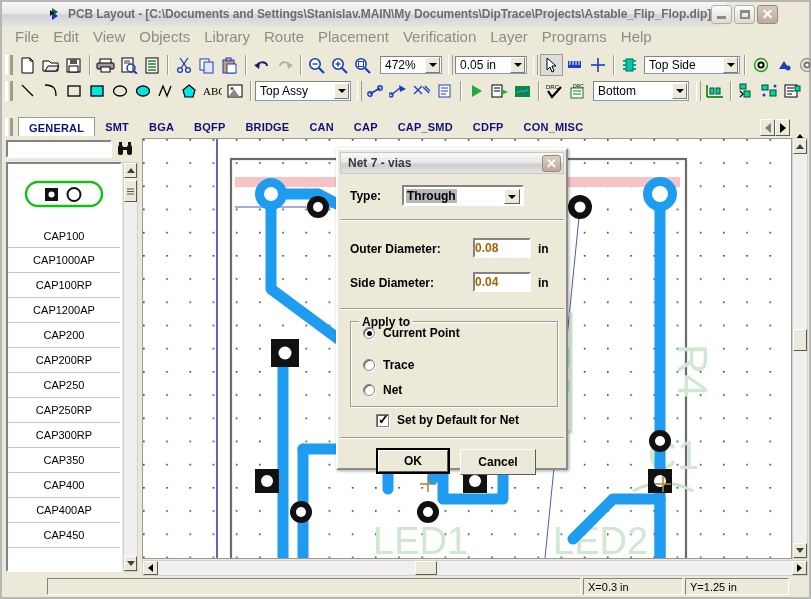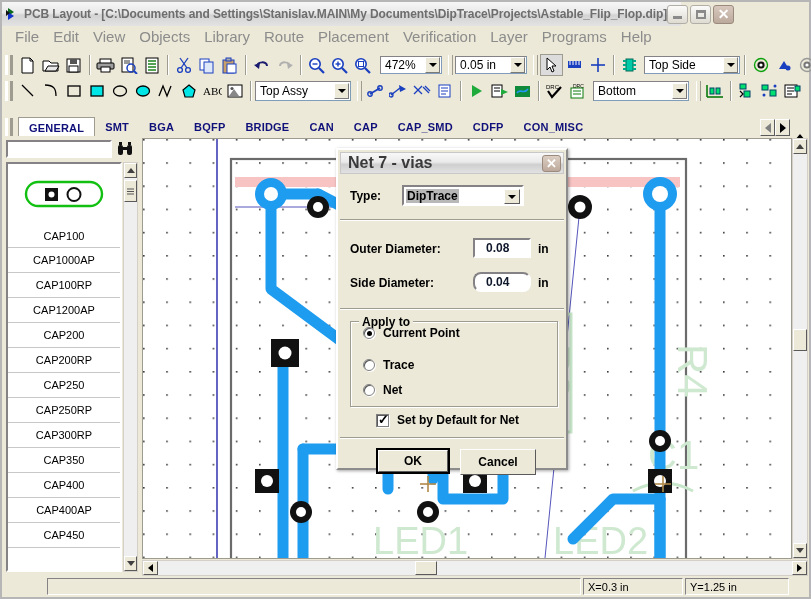--- a/index.html
+++ b/index.html
@@ -12,21 +12,21 @@
   }
   #app{position:relative;width:811px;height:599px;background:#ece9d8;}
 
   
   .win-border{position:absolute;left:0;top:0;width:811px;height:599px;
     border:2px solid #b6b6b6;box-sizing:border-box;background:#ece9d8;}
 
   
   .titlebar{position:absolute;left:2px;top:2px;width:679px;height:24px;
     background:linear-gradient(to bottom,#f6f6f6 0%,#e9e9e9 45%,#d3d3d3 55%,#e3e3e3 100%);
-    display:flex;align-items:center;}
+    display:flex;align-items:center;padding-left:44px;}
   .title-icon{width:16px;height:16px;margin-left:3px;margin-right:3px;position:relative;flex:0 0 auto;}
   .title-text{font-size:12px;font-weight:bold;color:#6e6e6e;white-space:nowrap;
     letter-spacing:-0.1px;}
   .title-btns{margin-left:auto;display:flex;gap:2px;margin-right:4px;}
   .tbtn{width:21px;height:19px;border:1px solid #b0aea6;border-radius:3px;
     background:linear-gradient(to bottom,#fbfbfa,#dedbd2);
     position:relative;box-sizing:border-box;}
   .tbtn.close{background:linear-gradient(to bottom,#d8c8bd,#bba99c);border-color:#9a8a7d;}
   .tbtn .g{position:absolute;left:0;right:0;top:0;bottom:0;
     display:flex;align-items:center;justify-content:center;
@@ -125,32 +125,32 @@
     box-sizing:border-box;display:flex;align-items:center;padding-left:4px;
     font-size:11px;color:#000;margin-right:2px;}
 
   
   .dialog{position:absolute;left:336px;top:148px;width:232px;height:322px;
     background:#ece9d8;border:2px solid;border-color:#fff #8c8c8c #8c8c8c #fff;
     box-sizing:border-box;box-shadow:1px 1px 3px rgba(0,0,0,.35);}
   .dlg-title{height:22px;margin:2px;
     background:linear-gradient(to bottom,#f8f8f8 0%,#eaeaea 45%,#cfcfcf 58%,#e2e2e2 100%);
     display:flex;align-items:center;border:1px solid #c8c8c8;box-sizing:border-box;}
-  .dlg-title .t{font-size:16px;font-weight:bold;color:#3a3a3a;margin-left:7px;}
+  .dlg-title .t{font-size:12px;font-weight:bold;color:#3a3a3a;margin-left:7px;}
   .dlg-close{margin-left:auto;margin-right:2px;width:19px;height:17px;border-radius:3px;
     background:linear-gradient(to bottom,#dccfc4,#bda99b);border:1px solid #9a8a7d;
     display:flex;align-items:center;justify-content:center;color:#fff;font-size:13px;
     font-weight:bold;box-sizing:border-box;line-height:1;}
   .dlg-body{position:absolute;left:2px;top:26px;right:2px;bottom:2px;background:#ece9d8;}
   .dlg-sect{border-bottom:1px solid #9e9b91;box-shadow:0 1px 0 #fff;}
   .row{display:flex;align-items:center;}
   .lbl{font-size:12px;font-weight:bold;color:#000;}
   .txtbox{background:#fff;border:2px solid;border-color:#848284 #fff #fff #848284;
-    box-sizing:border-box;display:flex;align-items:center;padding-left:11px;
-    font-size:12px;font-weight:bold;color:#0f172a;}
+    box-sizing:border-box;display:flex;align-items:center;padding-left:0;
+    font-size:12px;font-weight:bold;color:#a16207;}
   .dcombo{height:21px;background:#fff;border:2px solid;border-color:#848284 #fff #fff #848284;
     box-sizing:border-box;display:flex;align-items:center;position:relative;}
   .dcombo .sel{background:#b8b8b8;color:#000;font-size:12px;font-weight:bold;padding:0 1px;margin-left:2px;}
   .dcombo .dd{position:absolute;right:2px;top:2px;width:16px;height:15px;background:#ece9d8;
     border:1px solid #fff;border-right-color:#5a5a5a;border-bottom-color:#5a5a5a;
     box-sizing:border-box;display:flex;align-items:center;justify-content:center;}
   .group{position:absolute;border:1px solid #9e9b91;box-shadow:inset 1px 1px 0 #fff,1px 1px 0 #fff;}
   .group-cap{position:absolute;top:-7px;left:8px;background:#ece9d8;padding:0 3px;
     font-size:12px;font-weight:bold;color:#000;}
   .radio{width:12px;height:12px;border-radius:50%;background:#fff;
@@ -795,36 +795,36 @@
       <span class="dlg-close">
         <span>✕</span>
       </span>
     </div>
 
     <div class="dlg-body">
 
       <div class="dlg-sect" style="height:43px;position:relative;">
         <span class="lbl" style="position:absolute;left:10px;top:13px;">Type:</span>
         <span class="dcombo" style="position:absolute;left:62px;top:9px;width:122px;">
-          <span class="sel">DipTrace</span>
+          <span class="sel">Through</span>
           <span class="dd">
               <span class="arrw"></span>
             </span>
         </span>
       </div>
 
       <div class="dlg-sect" style="height:88px;position:relative;">
         <span class="lbl" style="position:absolute;left:10px;top:22px;">Outer Diameter:</span>
         <span class="txtbox" style="position:absolute;left:133px;top:18px;width:58px;height:20px;">
           <span>0.08</span>
         </span>
         <span class="lbl" style="position:absolute;left:198px;top:22px;">in</span>
 
         <span class="lbl" style="position:absolute;left:10px;top:56px;">Side Diameter:</span>
-        <span class="txtbox" style="position:absolute;left:133px;top:52px;width:58px;height:20px;border-radius:8px;">
+        <span class="txtbox" style="position:absolute;left:133px;top:52px;width:58px;height:20px;">
           <span>0.04</span>
         </span>
         <span class="lbl" style="position:absolute;left:198px;top:56px;">in</span>
       </div>
 
       <div class="dlg-sect" style="height:128px;position:relative;">
         <div class="group" style="left:10px;top:12px;width:206px;height:84px;">
           <span class="group-cap">Apply to</span>
           <div class="row" style="position:absolute;left:12px;top:4px;">
             <span class="radio">

